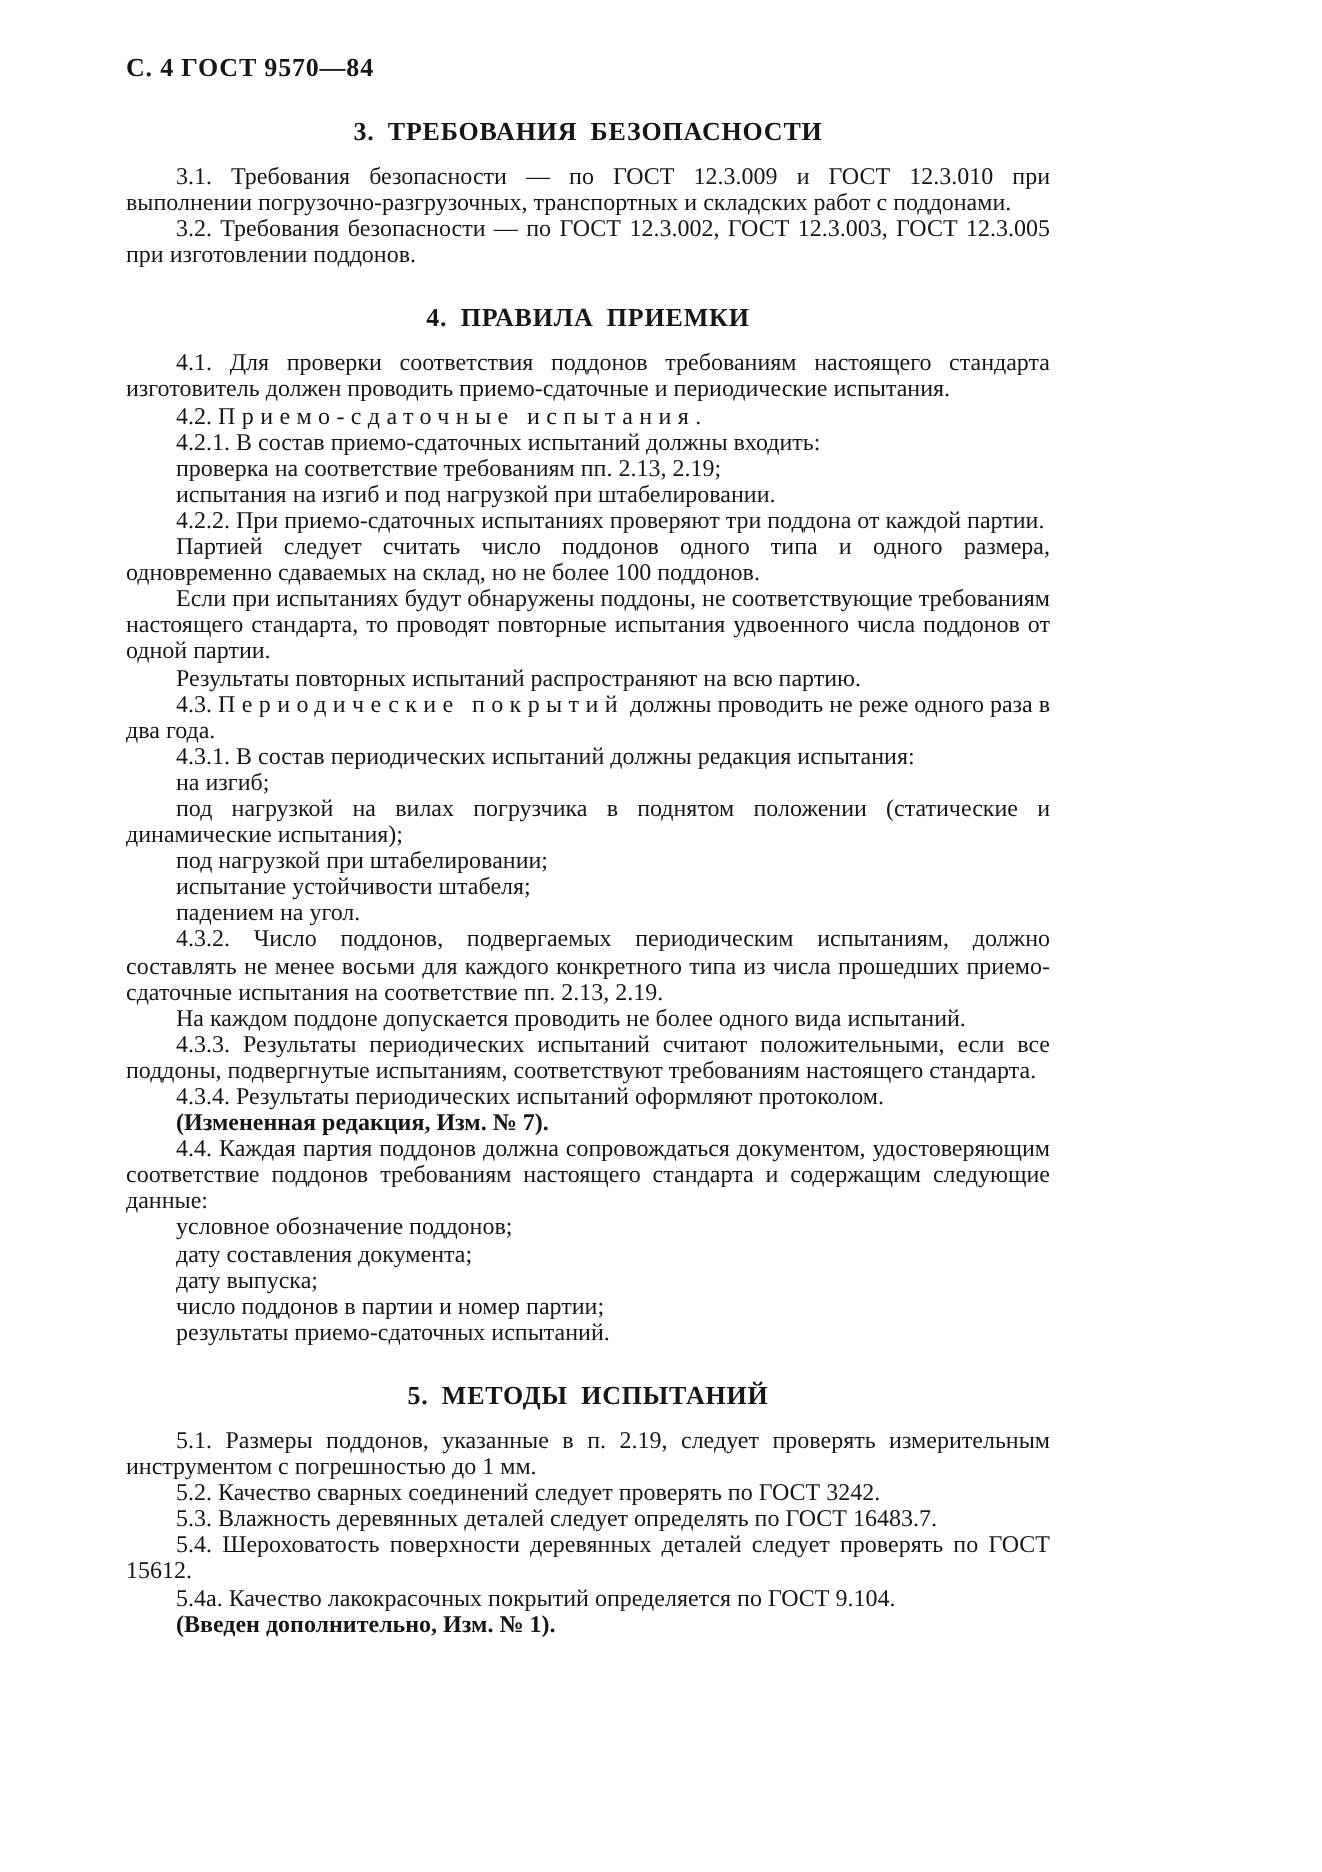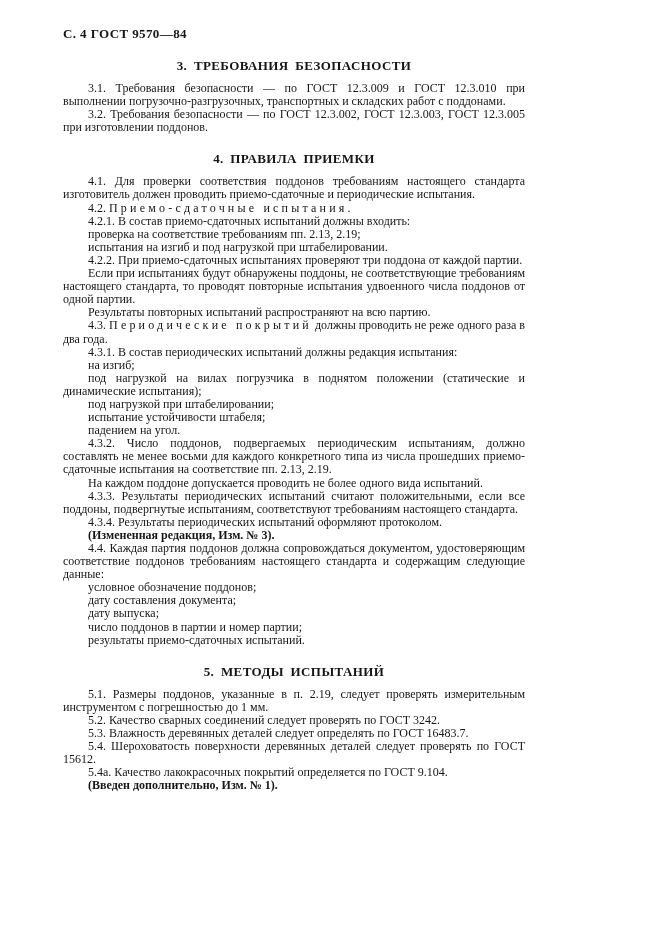--- a/index.html
+++ b/index.html
@@ -61,34 +61,35 @@
         <p class="para"><span>3.2. Требования безопасности — по ГОСТ 12.3.002, ГОСТ 12.3.003, ГОСТ 12.3.005 при изготовлении поддонов.</span></p>
       </section>
       <section>
         <h2 class="sec-title">4. ПРАВИЛА ПРИЕМКИ</h2>
         <p class="para"><span>4.1. Для проверки соответствия поддонов требованиям настоящего стандарта изготовитель должен проводить приемо-сдаточные и периодические испытания.</span></p>
         <p class="para"><span>4.2. </span><span class="spaced">Приемо-сдаточные испытания</span><span>.</span></p>
         <p class="para"><span>4.2.1. В состав приемо-сдаточных испытаний должны входить:</span></p>
         <p class="para"><span>проверка на соответствие требованиям пп. 2.13, 2.19;</span></p>
         <p class="para"><span>испытания на изгиб и под нагрузкой при штабелировании.</span></p>
         <p class="para"><span>4.2.2. При приемо-сдаточных испытаниях проверяют три поддона от каждой партии.</span></p>
+        <p class="para"><span>Партией следует считать число поддонов одного типа и одного размера, одновременно сдаваемых на склад, но не более 100 поддонов.</span></p>
         <p class="para"><span>Если при испытаниях будут обнаружены поддоны, не соответствующие требованиям настоящего стандарта,  то проводят  повторные испытания удвоенного числа поддонов от одной партии.</span></p>
         <p class="para"><span>Результаты повторных испытаний распространяют на всю партию.</span></p>
         <p class="para"><span>4.3. </span><span class="spaced">Периодические покрытий</span><span> должны проводить не реже одного раза в два года.</span></p>
         <p class="para"><span>4.3.1. В состав периодических испытаний должны редакция испытания:</span></p>
         <p class="para"><span>на изгиб;</span></p>
         <p class="para"><span>под нагрузкой на вилах погрузчика в поднятом положении (статические и динамические испытания);</span></p>
         <p class="para"><span>под нагрузкой при штабелировании;</span></p>
         <p class="para"><span>испытание устойчивости штабеля;</span></p>
         <p class="para"><span>падением на угол.</span></p>
         <p class="para"><span>4.3.2. Число поддонов, подвергаемых периодическим испытаниям, должно составлять не менее восьми для каждого конкретного типа из числа прошедших приемо-сдаточные испытания на соответствие пп. 2.13, 2.19.</span></p>
         <p class="para"><span>На каждом поддоне допускается проводить не более одного вида испытаний.</span></p>
         <p class="para"><span>4.3.3. Результаты периодических испытаний считают положительными, если все поддоны, подвергнутые испытаниям, соответствуют требованиям настоящего стандарта.</span></p>
         <p class="para"><span>4.3.4. Результаты периодических испытаний оформляют протоколом.</span></p>
-        <p class="para"><span class="bold">(Измененная редакция, Изм. № 3).</span></p>
+        <p class="para"><span class="bold">(Измененная редакция, Изм. № 7).</span></p>
         <p class="para"><span>4.4. Каждая партия поддонов должна сопровождаться документом, удостоверяющим соответствие поддонов требованиям настоящего стандарта и содержащим следующие данные:</span></p>
         <p class="para"><span>условное обозначение поддонов;</span></p>
         <p class="para"><span>дату составления документа;</span></p>
         <p class="para"><span>дату выпуска;</span></p>
         <p class="para"><span>число поддонов в партии и номер партии;</span></p>
         <p class="para"><span>результаты приемо-сдаточных испытаний.</span></p>
       </section>
       <section>
         <h2 class="sec-title">5. МЕТОДЫ ИСПЫТАНИЙ</h2>
         <p class="para"><span>5.1. Размеры поддонов, указанные в п. 2.19, следует проверять измерительным инструментом с погрешностью до 1 мм.</span></p>

